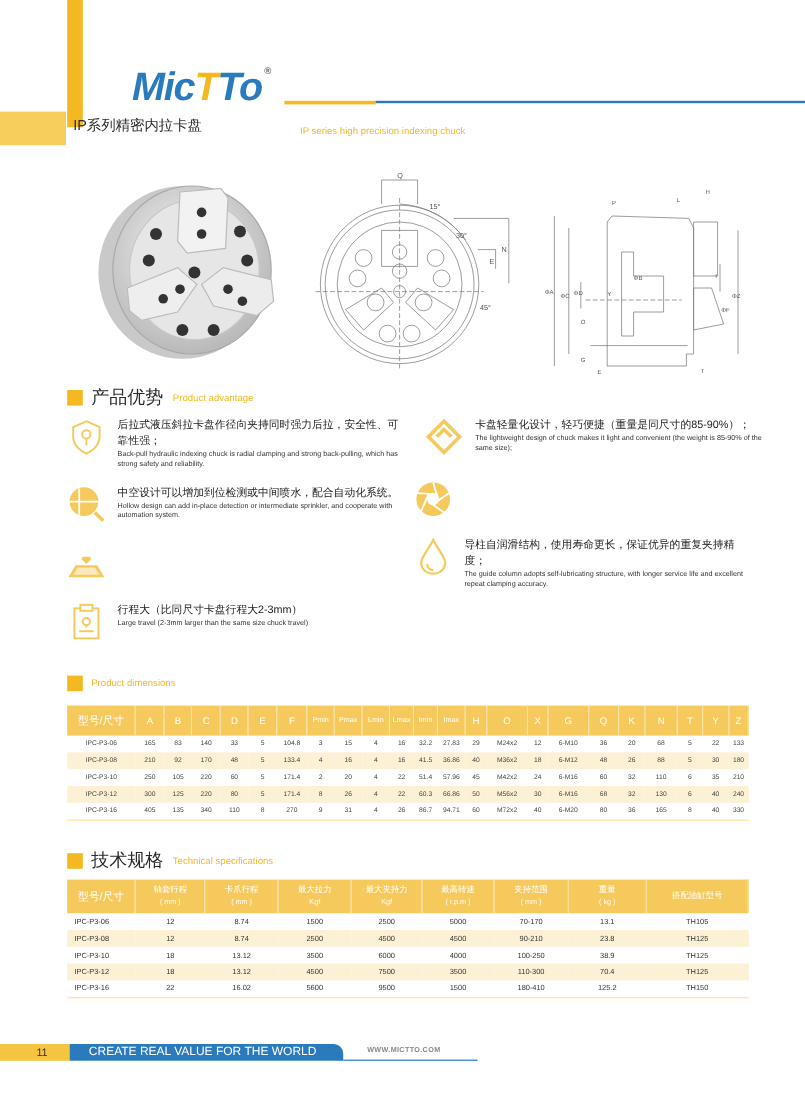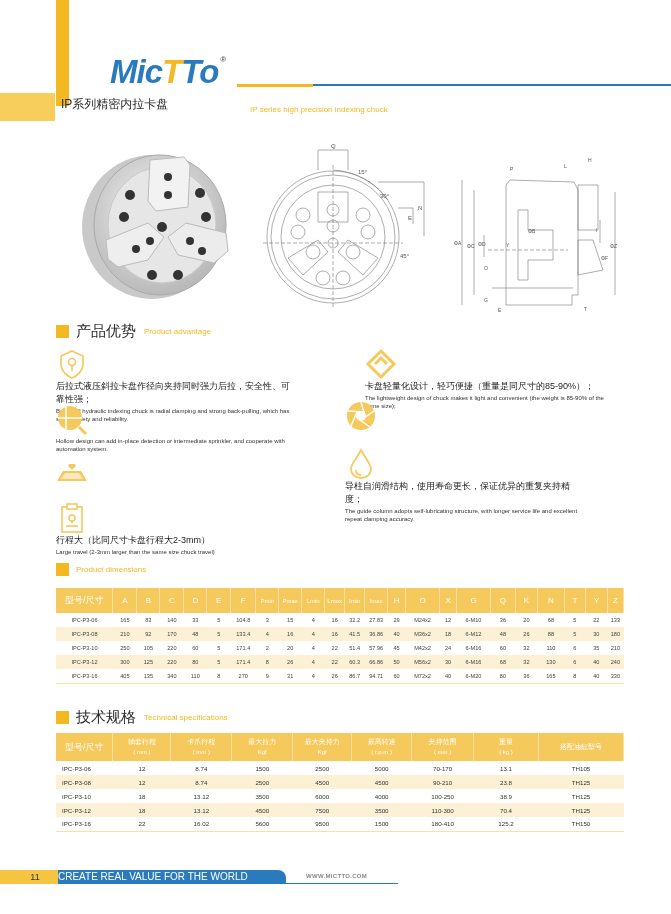--- a/index.html
+++ b/index.html
@@ -18,21 +18,21 @@
 
   .product-photo { position: absolute; left: 78px; top: 145px; width: 160px; height: 160px; }
   .front-drawing { position: absolute; left: 258px; top: 140px; width: 190px; height: 170px; }
   .side-drawing { position: absolute; left: 448px; top: 140px; width: 175px; height: 175px; }
 
   .section-title { position: absolute; display: flex; align-items: center; }
   .section-title .sq { width: 13px; height: 13px; background: #f4b821; margin-right: 7px; align-self: center; }
   .section-title .cn { font-size: 15px; color: #2b2b2b; margin-right: 8px; }
   .section-title .en { font-size: 8px; color: #f4b821; }
 
-  .adv { position: absolute; display: flex; flex-direction: column; }
+  .adv { position: absolute; display: flex; }
   .adv .icon { width: 32px; height: 32px; flex: none; margin-right: 10px; }
   .adv .text { width: 240px; }
   .adv .cn { font-size: 9px; color: #222; line-height: 13px; }
   .adv .en { font-size: 6px; color: #333; line-height: 8px; margin-top: 1px; }
 
   table { border-collapse: collapse; position: absolute; }
   .dim-table { left: 56px; top: 588px; width: 568px; }
   .dim-table th { background: #f5c95b; color: #fff; font-weight: normal; font-size: 8px; height: 25px; border-right: 1px solid #fbe2a0; text-align: center; padding: 0; }
   .dim-table th.model { font-size: 9px; }
   .dim-table td { font-size: 5.6px; color: #444; text-align: center; height: 14px; padding: 0; }
@@ -41,21 +41,21 @@
 
   .spec-table { left: 56px; top: 733px; width: 568px; }
   .spec-table th { background: #f5c95b; color: #fff; font-weight: normal; font-size: 7px; height: 28px; border-right: 1px solid #fbe2a0; text-align: center; padding: 0; line-height: 10px; }
   .spec-table th.model { font-size: 9px; }
   .spec-table th .unit { display: block; font-size: 6px; }
   .spec-table td { font-size: 6.2px; color: #333; text-align: center; height: 14px; padding: 0; }
   .spec-table td.model { text-align: left; padding-left: 6px; }
 
   .footer { position: absolute; left: 0; top: 870px; width: 400px; height: 14px; }
   .footer .page { position: absolute; left: 0; top: 0; width: 58px; height: 14px; background: #f5c441; font-size: 9px; color: #333; text-align: center; line-height: 14px; padding-left: 12px; }
-  .footer .slogan { position: absolute; left: 58px; top: 0; width: 228px; height: 14px; background: #2a7bbd; color: #fff; font-size: 10px; line-height: 14px; padding-left: 0; border-top-right-radius: 8px; }
+  .footer .slogan { position: absolute; left: 58px; top: 0; width: 228px; height: 14px; background: #2a7bbd; color: #fff; font-size: 10px; line-height: 14px; padding-left: 16px; border-top-right-radius: 8px; }
   .footer .url { position: absolute; left: 306px; top: 3px; font-size: 6px; font-weight: bold; color: #888; letter-spacing: 0.3px; }
   .footer .line { position: absolute; left: 286px; top: 13px; width: 112px; height: 1px; background: #2a7bbd; }
 </style>
 </head>
 <body>
 
 <div class="top-bar"></div>
 <div class="logo"><span>Mic</span><span class="t-yellow">T</span><span>T</span><span>o</span><span class="reg">®</span></div>
 <div class="header-line-y"></div>
 <div class="header-line-b"></div>
@@ -179,20 +179,21 @@
 </div>
 
 <div class="adv" style="left:56px; top:404px;">
   <svg class="icon" viewBox="0 0 32 32">
       <circle cx="14" cy="14" r="12" fill="#f5c95b"></circle>
       <line x1="10" y1="3" x2="10" y2="25" stroke="#fff" stroke-width="1.5"></line>
       <line x1="2" y1="14" x2="26" y2="14" stroke="#fff" stroke-width="1.5"></line>
       <line x1="23" y1="23" x2="30" y2="30" stroke="#f5c95b" stroke-width="3"></line>
     </svg>
   <div class="text">
+      <div class="cn">中空设计可以增加到位检测或中间喷水，配合自动化系统。</div>
       <div class="en">Hollow design can add in-place detection or intermediate sprinkler, and cooperate with automation system.</div>
     </div>
 </div>
 
 <div class="adv" style="left:56px; top:455px;">
   <svg class="icon" viewBox="0 0 32 32">
       <path d="M1,26 L7,16 L25,16 L31,26 Z" fill="#f5c95b"></path>
       <path d="M5,24 L9,18 L23,18 L27,24 Z" fill="#fff" opacity="0.6"></path>
       <path d="M13,9 L19,9 L20,11 L16,15 L12,11 Z" fill="#f5c95b"></path>
     </svg>
@@ -205,21 +206,21 @@
       <circle cx="16" cy="16" r="3"></circle>
       <path d="M16,19 L16,21"></path>
       <line x1="10" y1="24" x2="22" y2="24"></line>
     </svg>
   <div class="text">
       <div class="cn">行程大（比同尺寸卡盘行程大2-3mm）</div>
       <div class="en">Large travel (2-3mm larger than the same size chuck travel)</div>
     </div>
 </div>
 
-<div class="adv" style="left:365px; top:348px;justify-content:flex-end;">
+<div class="adv" style="left:354px; top:348px;justify-content:flex-end;">
   <svg class="icon" viewBox="0 0 32 32" fill="none" stroke="#f5c95b" stroke-width="3">
       <path d="M16,3 L29,16 L16,29 L3,16 Z"></path>
       <path d="M10,16 L16,10 L22,16"></path>
     </svg>
   <div class="text">
       <div class="cn">卡盘轻量化设计，轻巧便捷（重量是同尺寸的85-90%）；</div>
       <div class="en">The lightweight design of chuck makes it light and convenient (the weight is 85-90% of the same size);</div>
     </div>
 </div>
 

